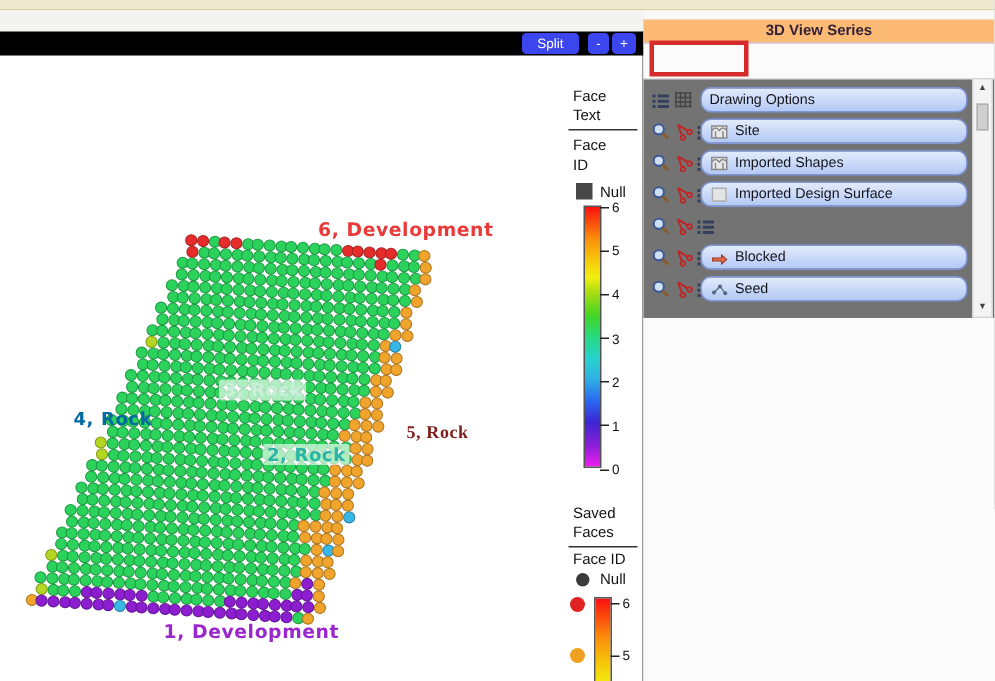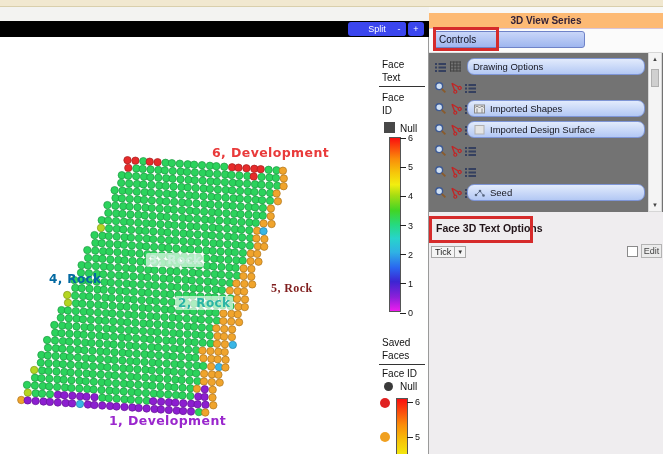--- a/index.html
+++ b/index.html
@@ -76,21 +76,21 @@
 <body>
 
 <div class="stage">
 
   <div class="abs cream"></div>
 
   <div class="abs left-panel">
     <div class="abs whitestrip"></div>
 
     <div class="abs blackbar">
-      <div class="bluebtn" style="left:348px;width:58px;">Split</div>
+      <div class="bluebtn" style="left:348px;width:38px;">Split</div>
       <div class="bluebtn" style="left:392px;width:14px;">-</div>
       <div class="bluebtn" style="left:408px;width:16px;">+</div>
     </div>
 
 
     <div class="abs viewport">
       <svg id="blockmodel" class="abs" style="left:0;top:0;" width="428" height="398" viewBox="0 0 428 398">
           <circle cx="127.5" cy="104.2" r="3.7" fill="#e62b2b" stroke="rgb(166,31,31)" stroke-width="0.7"></circle>
           <circle cx="135.4" cy="104.7" r="3.7" fill="#e62b2b" stroke="rgb(166,31,31)" stroke-width="0.7"></circle>
           <circle cx="143.3" cy="105.2" r="3.7" fill="#2bd35c" stroke="rgb(31,152,66)" stroke-width="0.7"></circle>
@@ -954,21 +954,20 @@
             <div class="dot" style="left: 3px; top: 342px; background: rgb(224, 34, 34);"></div>
             <div class="dot" style="left: 3px; top: 376px; background: rgb(240, 160, 32);"></div>
           </div>
       </div>
     </div>
   </div>
 
   <div class="abs right-panel">
     <div class="abs rp-strip"></div>
     <div class="abs rp-header">3D View Series</div>
-    <div class="abs controls-btn">Controls</div>
     <div class="abs redbox" style="left:4px;top:20px;width:66px;height:24px;"></div>
 
     <div class="abs series-area" id="series-area">
         <div class="srow" style="top: 5px;">
           <div class="srow-ic" style="left: 4px;">
             <svg width="13" height="13" viewBox="0 0 13 13">
               <rect x="1" y="3" width="2" height="2" fill="#35405f"></rect>
               <rect x="4.5" y="3" width="7.5" height="2" fill="#35405f"></rect>
               <rect x="1" y="6.5" width="2" height="2" fill="#35405f"></rect>
               <rect x="4.5" y="6.5" width="7.5" height="2" fill="#35405f"></rect>
@@ -1011,20 +1010,31 @@
           </div>
           <div class="srow-ic" style="left: 34px;">
             <svg width="13" height="13" viewBox="0 0 13 13">
               <rect x="1" y="3" width="2" height="2" fill="#35405f"></rect>
               <rect x="4.5" y="3" width="7.5" height="2" fill="#35405f"></rect>
               <rect x="1" y="6.5" width="2" height="2" fill="#35405f"></rect>
               <rect x="4.5" y="6.5" width="7.5" height="2" fill="#35405f"></rect>
               <rect x="1" y="10" width="2" height="2" fill="#35405f"></rect>
               <rect x="4.5" y="10" width="7.5" height="2" fill="#35405f"></rect>
             </svg>
+          </div>
+          <div class="sbtn">
+            <span>
+              <svg width="13" height="13" viewBox="0 0 13 13">
+                <rect x="1.5" y="3" width="10" height="8" fill="#e8e8e8" stroke="#8a8a8a"></rect>
+       <path d="M1.5 6 Q4 2.5 6.5 6 Q9 2.5 11.5 6" fill="none" stroke="#8a8a8a" stroke-width="1"></path>
+       <line x1="4" y1="6.5" x2="4" y2="11" stroke="#8a8a8a"></line>
+                <line x1="9" y1="6.5" x2="9" y2="11" stroke="#8a8a8a"></line>
+              </svg>
+            </span>
+            <span>Site</span>
           </div>
         </div>
         <div class="srow" style="top: 68px;">
           <div class="srow-ic" style="left: 4px;">
             <svg width="13" height="13" viewBox="0 0 13 13">
               <circle cx="5.2" cy="5.2" r="3.4" fill="#cfe0f4" stroke="#3d5a94" stroke-width="1.4"></circle>
        <line x1="7.8" y1="7.8" x2="11.4" y2="11.4" stroke="#8a5a2a" stroke-width="1.8"></line>
             </svg>
           </div>
           <div class="srow-ic" style="left: 19px;">
@@ -1143,20 +1153,28 @@
           <div class="srow-ic" style="left: 34px;">
             <svg width="13" height="13" viewBox="0 0 13 13">
               <rect x="1" y="3" width="2" height="2" fill="#35405f"></rect>
               <rect x="4.5" y="3" width="7.5" height="2" fill="#35405f"></rect>
               <rect x="1" y="6.5" width="2" height="2" fill="#35405f"></rect>
               <rect x="4.5" y="6.5" width="7.5" height="2" fill="#35405f"></rect>
               <rect x="1" y="10" width="2" height="2" fill="#35405f"></rect>
               <rect x="4.5" y="10" width="7.5" height="2" fill="#35405f"></rect>
             </svg>
           </div>
+          <div class="sbtn">
+            <span>
+              <svg width="13" height="13" viewBox="0 0 13 13">
+                <path d="M2 7 L8 7 L8 5 L11.5 8 L8 11 L8 9 L2 9 Z" fill="#e06a4a" stroke="#a03a20" stroke-width="0.7"></path>
+              </svg>
+            </span>
+            <span>Blocked</span>
+          </div>
         </div>
         <div class="srow" style="top: 131px;">
           <div class="srow-ic" style="left: 4px;">
             <svg width="13" height="13" viewBox="0 0 13 13">
               <circle cx="5.2" cy="5.2" r="3.4" fill="#cfe0f4" stroke="#3d5a94" stroke-width="1.4"></circle>
        <line x1="7.8" y1="7.8" x2="11.4" y2="11.4" stroke="#8a5a2a" stroke-width="1.8"></line>
             </svg>
           </div>
           <div class="srow-ic" style="left: 19px;">
             <svg width="13" height="13" viewBox="0 0 13 13">
@@ -1191,26 +1209,14 @@
           </div>
         </div>
       </div>
 
     <div class="abs scroll">
       <div class="sc-ar" style="top:1px;">▲</div>
       <div class="sc-thumb" style="top:16px;height:18px;"></div>
       <div class="sc-ar" style="bottom:1px;">▼</div>
     </div>
 
-    <div class="abs gray-section">
-      <div class="fto-title" style="top:10px;left:7px;">Face 3D Text Options</div>
-      <div class="abs redbox" style="left:0px;top:4px;width:104px;height:27px;"></div>
-
-      <div class="tick-btn" style="top:34px;">
-        <div class="tick-main">Tick</div>
-        <div class="tick-drop">▼</div>
-      </div>
-      <div class="edit-chk" style="top:34px;"></div>
-      <div class="edit-btn" style="top:32px;">Edit</div>
-
-    </div>
   </div>
 </div>
 
 </body></html>

